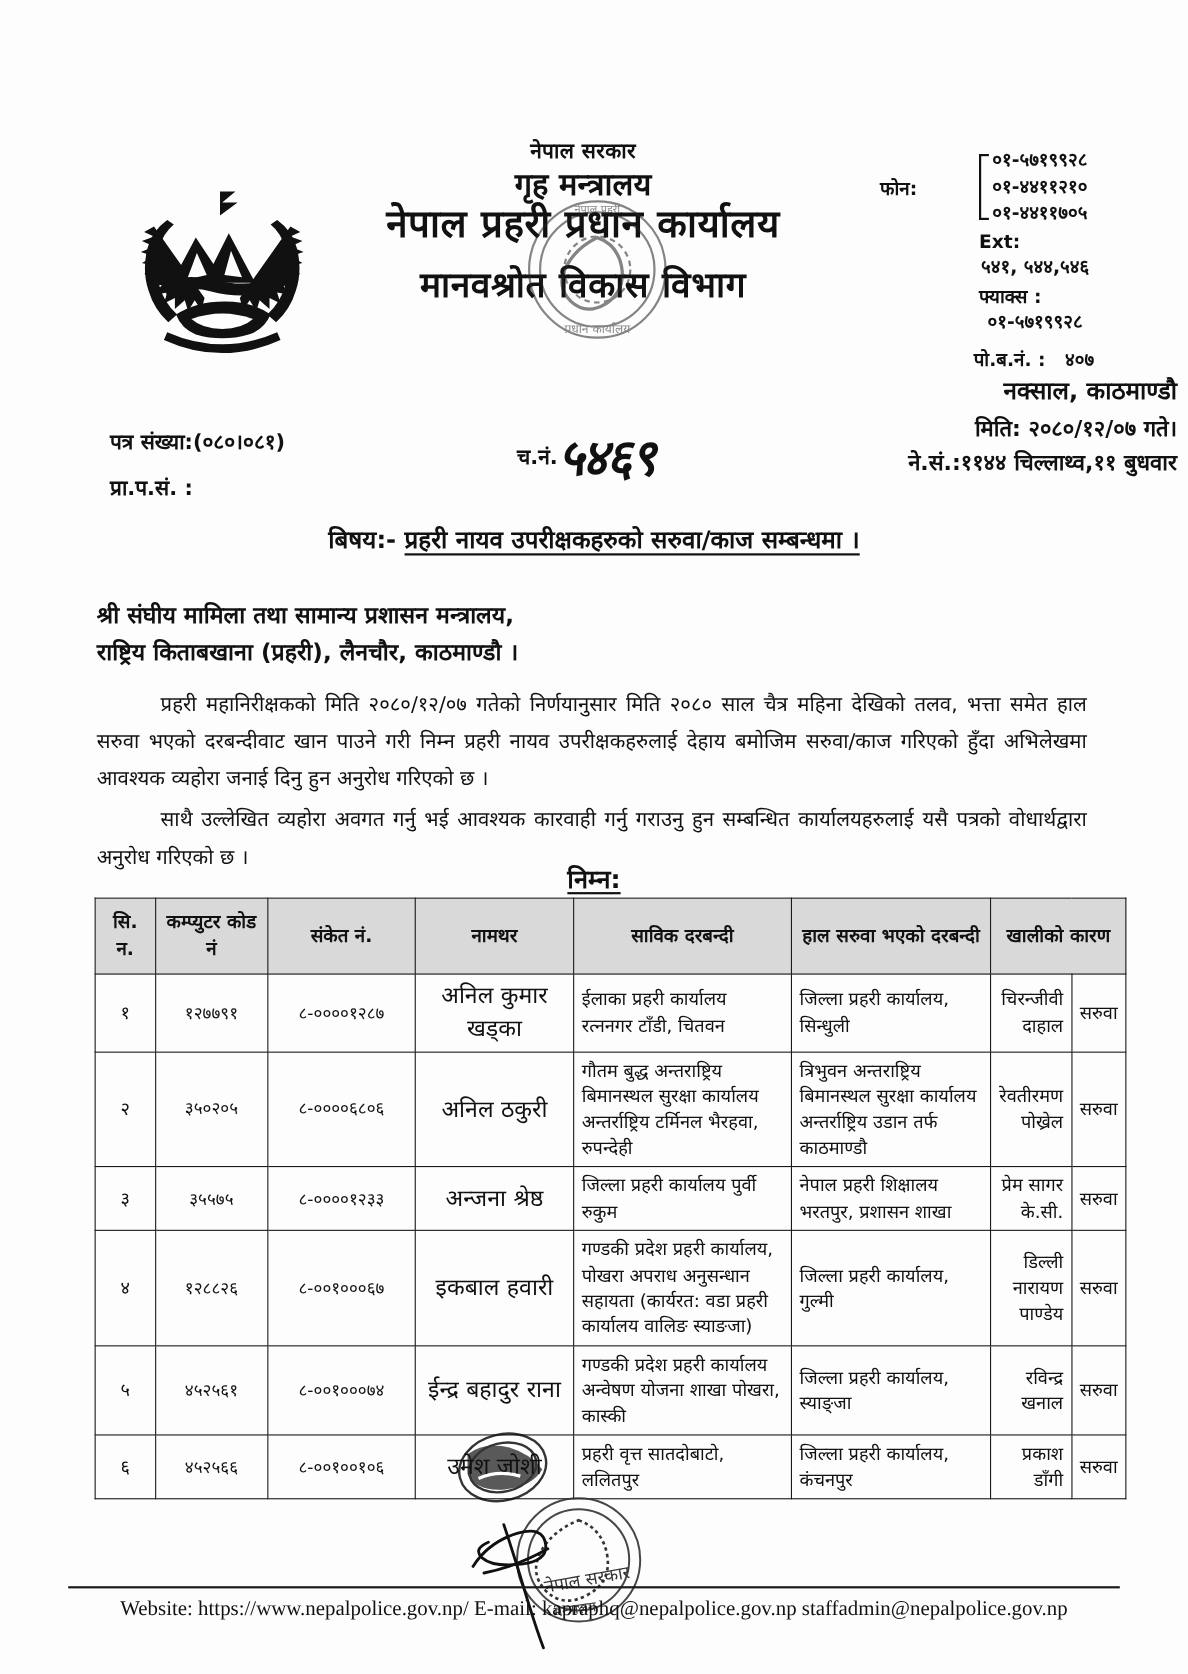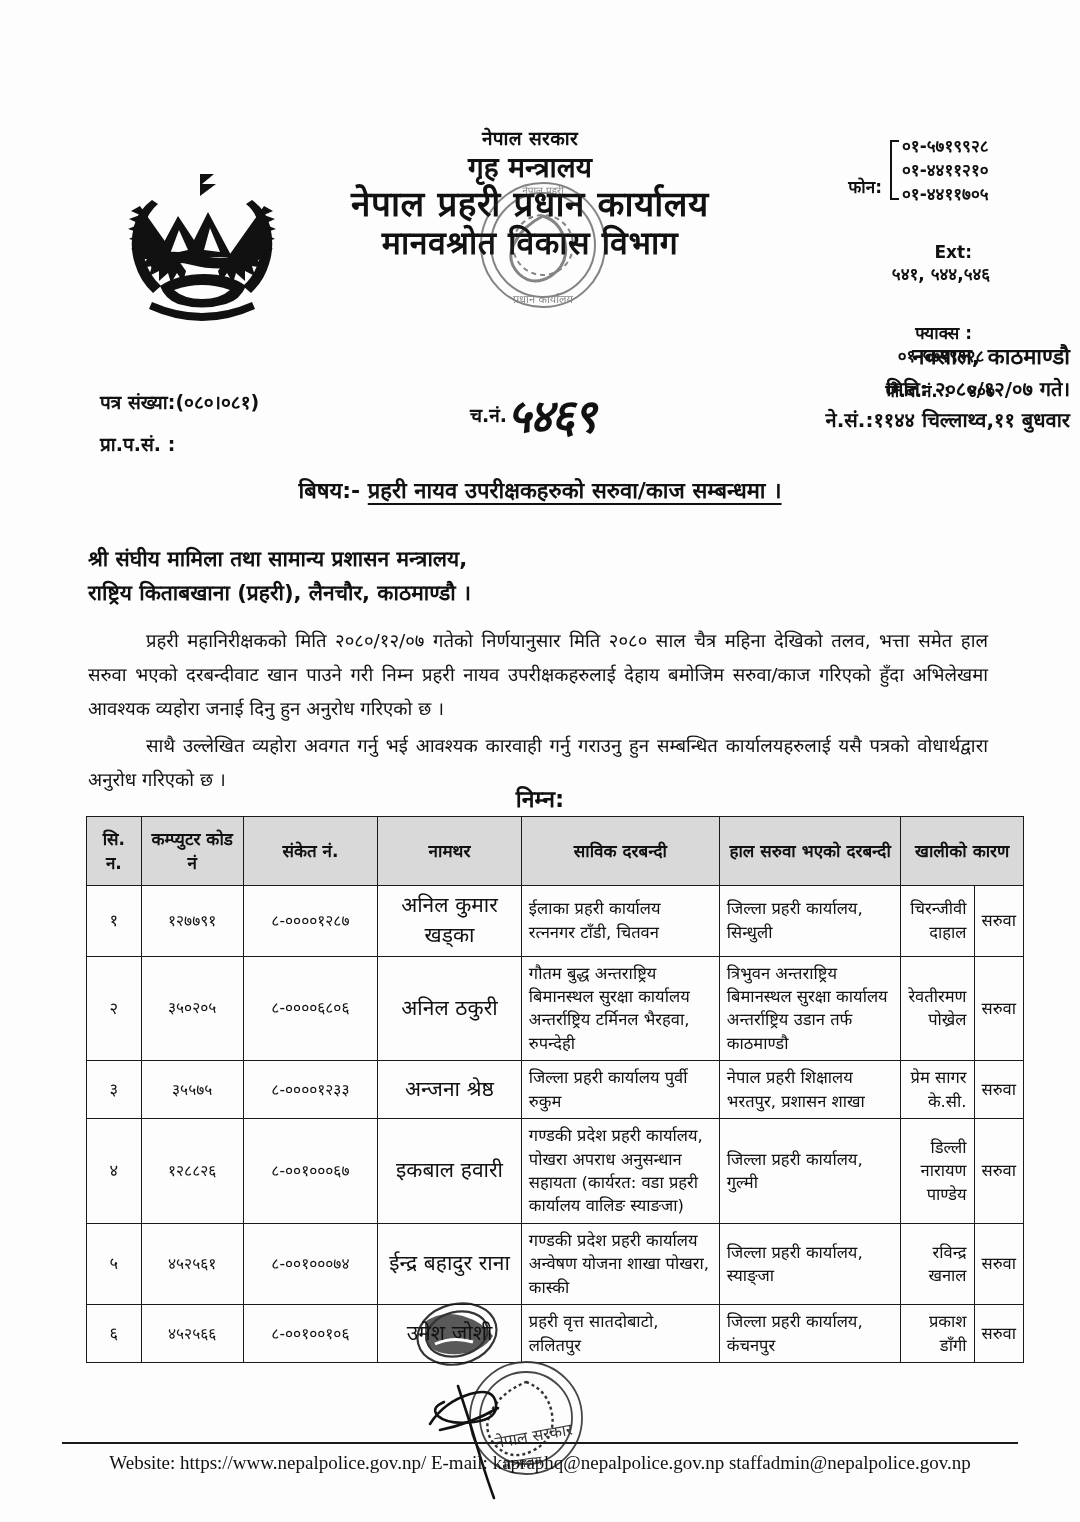--- a/index.html
+++ b/index.html
@@ -62,21 +62,21 @@
     font-family: "DejaVu Sans", sans-serif;
     font-weight: bold;
     font-size: 35px;
     margin-top: 1px;
     letter-spacing: .5px;
   }
   .org-main2 {
     font-family: "DejaVu Sans", sans-serif;
     font-weight: bold;
     font-size: 32px;
-    margin-top: 2px;
+    margin-top: 18px;
     letter-spacing: .5px;
   }
   .org-sub {
     font-family: "DejaVu Sans", sans-serif;
     font-weight: bold;
     font-size: 23px;
     margin-top: 4px;
   }
   
   .header-stamp {
@@ -100,24 +100,22 @@
     font-size: 17px;
     font-weight: bold;
   }
   .contact .row {
     display: flex;
     align-items: center;
     margin-bottom: 2px;
   }
   .contact .lbl {
     width: 82px;
-    text-align: right;
     padding-right: 8px;
     flex: none;
-    margin-top: 32px;
   }
   .phones {
     position: relative;
     padding-left: 12px;
   }
   .phones::before {
     content: "";
     position: absolute;
     left: 0; top: 6px; bottom: 6px;
     width: 7px;
@@ -216,20 +214,21 @@
     position: absolute;
     top: 782px;
     left: 0;
     width: 1080px;
     text-align: center;
     font-family: "DejaVu Sans", sans-serif;
     font-weight: bold;
     font-size: 23px;
   }
   .nimna span {
+    text-decoration: underline;
     text-underline-offset: 4px;
     margin-top: 44px;
   }
 
   
   .tbl-wrap {
     position: absolute;
     top: 816px;
     left: 86px;
     width: 938px;

